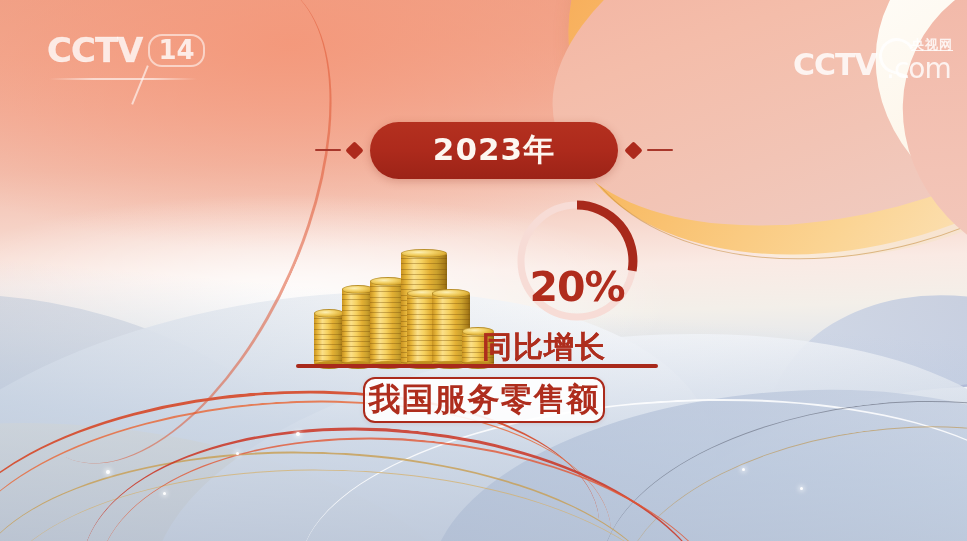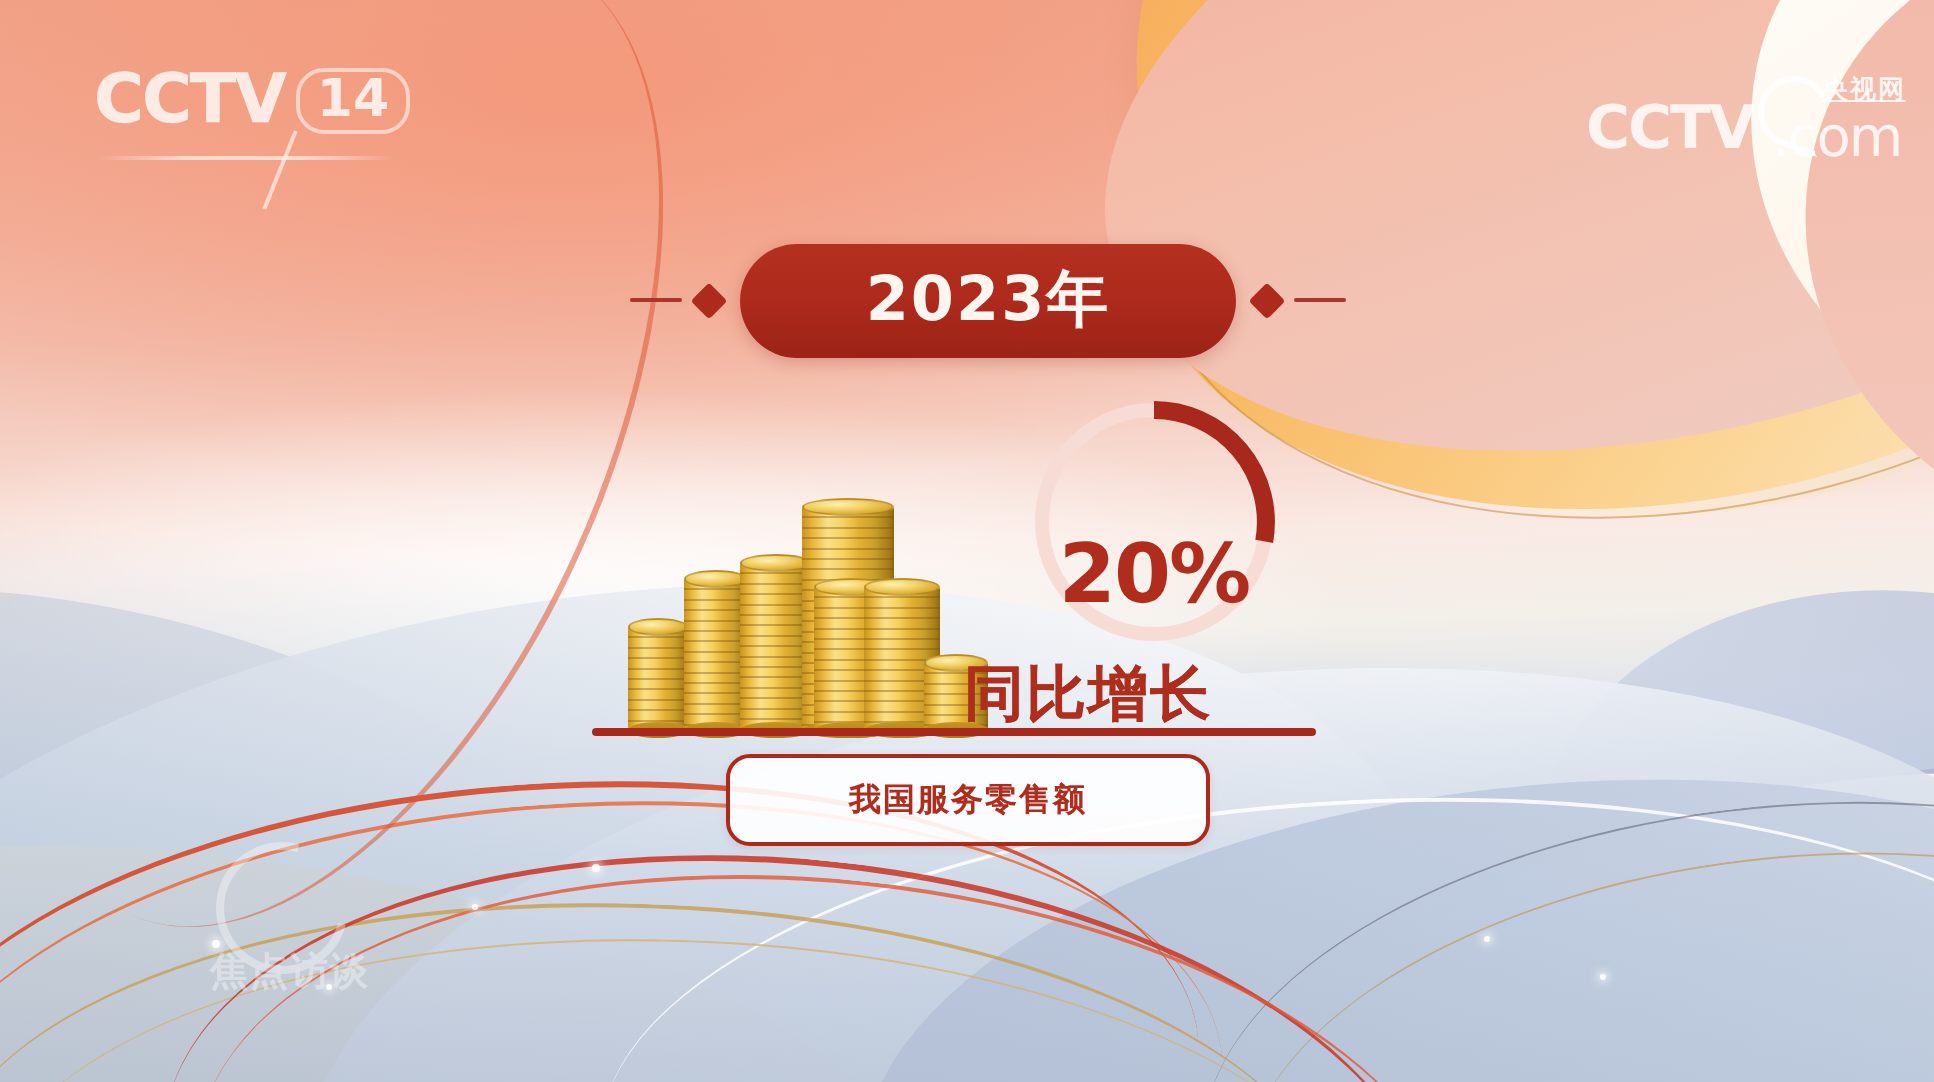--- a/index.html
+++ b/index.html
@@ -264,21 +264,21 @@
     -webkit-background-clip:text;background-clip:text;color:#ae2d1d;
   }
   .bottom-box{
     position:absolute;left:363px;top:377px;width:238px;height:42px;
     border:2.5px solid #ab2a1b;border-radius:12px;
     background:rgba(255,255,255,.9);
     display:flex;align-items:center;justify-content:center;
     box-shadow:0 1px 4px rgba(150,50,30,.12);
   }
   .bottom-box-text{
-    font-size:16px;font-weight:bold;color:#ae2d1d;letter-spacing:1px;
+    font-size:32px;font-weight:bold;color:#ae2d1d;letter-spacing:1px;
     font-family:"DejaVu Sans",sans-serif;
   }
 </style>
 </head>
 <body>
 
 <div id="stage">
 
   <div class="bg-layer bg-base"></div>
   <div class="bg-layer bg-topglow"></div>
@@ -332,24 +332,20 @@
     <div class="cctv-underline"></div>
   </div>
 
   <div class="cctv-com">
     <span class="cc-main">CCTV</span>
     <span class="cc-hook"></span>
     <span class="cc-cn">央视网</span>
     <span class="cc-dotcom">.com</span>
   </div>
 
-  <div class="focus-wm">
-    <div class="focus-ring"></div>
-    <div class="focus-txt">焦点访谈</div>
-  </div>
 
   <div class="year-wrap">
     <div class="orn">
       <span class="orn-dash"></span>
       <span class="orn-diamond"></span>
     </div>
     <div class="year-pill">
       <span class="year-text">2023年</span>
     </div>
     <div class="orn">

